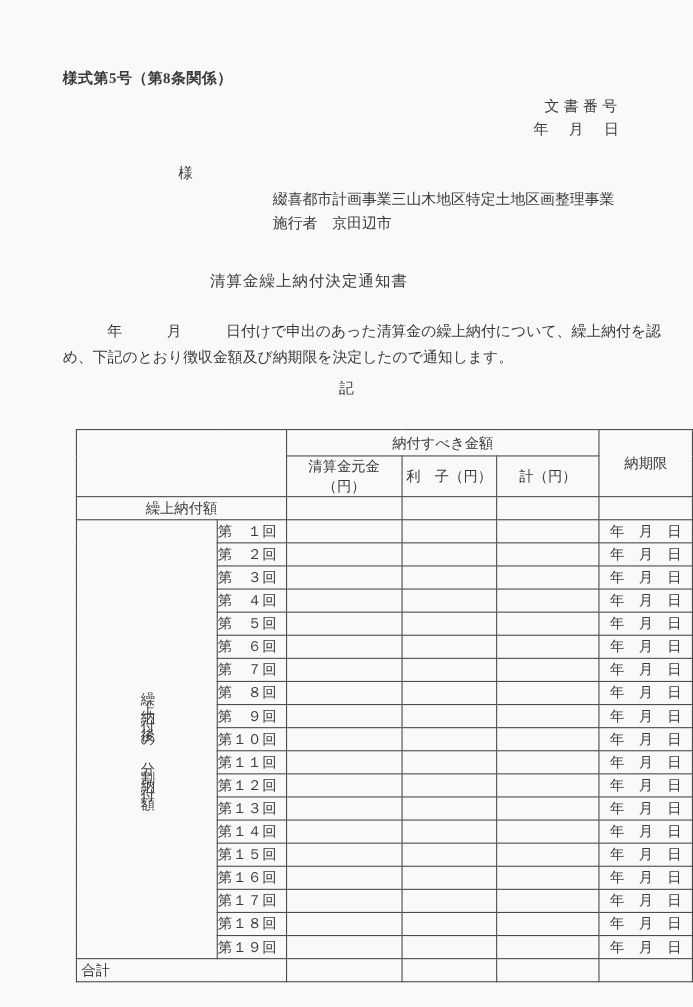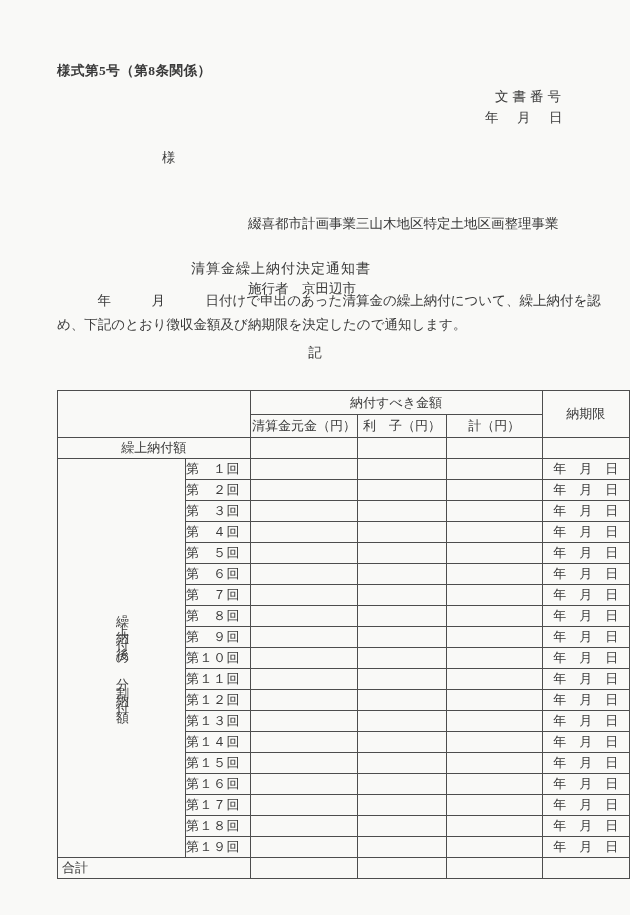--- a/index.html
+++ b/index.html
@@ -15,39 +15,39 @@
 
   .form-ref{position:absolute;left:57px;top:62px;letter-spacing:0.5px;font-weight:bold;}
 
   .doc-meta{position:absolute;right:65px;top:86px;text-align:right;line-height:21px;}
   .doc-number{letter-spacing:4px;}
   .meta-date{letter-spacing:2.5px;}
 
   .recipient{position:absolute;left:162px;top:149px;}
 
   .issuer{position:absolute;left:248px;top:170px;line-height:22px;width:330px;}
-  .issuer-line{white-space:nowrap;margin-top:43px;}
+  .issuer-line{white-space:nowrap;}
   .rep-line{position:relative;}
   .seal{
     position:absolute;right:64px;top:1px;
     width:15px;height:19px;
     border:1px solid #8a8a8a;
     font-size:11.5px;color:#555;
     display:flex;align-items:center;justify-content:center;
   }
 
-  .doc-title{position:absolute;left:0;width:562px;top:260px;text-align:center;font-size:14px;letter-spacing:1px;}
+  .doc-title{position:absolute;left:0;width:562px;top:247px;text-align:center;font-size:14px;letter-spacing:1px;}
 
   .body-text{position:absolute;left:57px;top:289px;width:532px;line-height:24px;}
   .body-line{white-space:nowrap;}
 
   .ki{position:absolute;left:0;width:630px;top:344px;text-align:center;}
 
   table{
-    position:absolute;left:57px;top:390px;
+    position:absolute;left:69px;top:390px;
     border-collapse:collapse;table-layout:fixed;
   }
   th,td{
     border:1px solid #4d4d4d;
     font-weight:normal;font-size:13px;
     padding:0;overflow:hidden;
   }
   thead .h1 th{height:23px;}
   thead .h2 th{height:22px;}
   tbody td{height:20px;}

